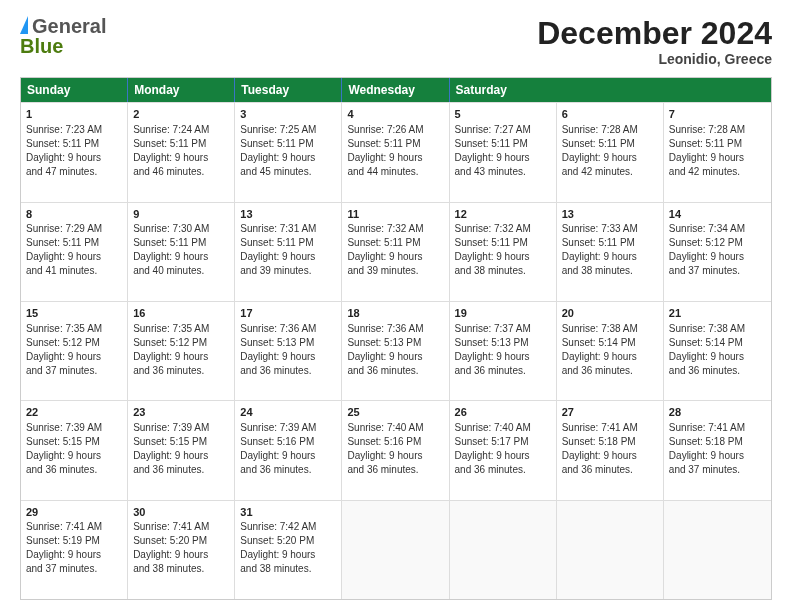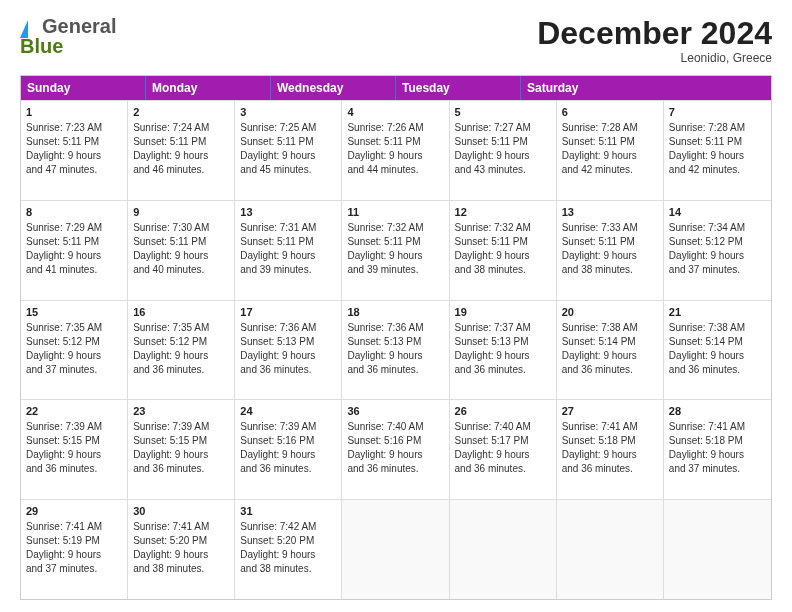--- a/index.html
+++ b/index.html
@@ -23,47 +23,48 @@
       align-items: flex-start;
       margin-bottom: 10px;
     }
     .logo {
       display: flex;
       flex-direction: column;
       align-items: flex-start;
     }
     .logo-line {
       display: flex;
-      align-items: flex-end;
-      gap: 12px;
+      align-items: flex-start;
+      gap: 2px;
     }
     .title-block {
       text-align: right;
     }
     .month-title {
       font-size: 32px;
       font-weight: bold;
       color: #222;
       line-height: 1.1;
     }
     .location {
-      font-size: 12px;
+      font-size: 14px;
       color: #444;
       text-align: right;
+      font-weight: bold;
     }
     .calendar {
       flex: 1;
       display: flex;
       flex-direction: column;
       border: 1px solid #ccc;
     }
     .cal-header-row {
       display: grid;
-      grid-template-columns: repeat(6, 1fr);
-      background: #a21caf;
+      grid-template-columns: repeat(7, 1fr);
+      background: #15803d;
     }
     .cal-header-cell {
       color: #fff;
       font-weight: bold;
       font-size: 12px;
       padding: 5px 6px;
       border-right: 1px solid #3a74c5;
       text-align: left;
     }
     .cal-header-cell:last-child { border-right: none; }
@@ -135,22 +136,22 @@
     <div class="title-block">
       <div class="month-title">December 2024</div>
       <div class="location">Leonidio, Greece</div>
     </div>
   </div>
 
   <div class="calendar">
     <div class="cal-header-row">
     <div class="cal-header-cell">Sunday</div>
         <div class="cal-header-cell">Monday</div>
+        <div class="cal-header-cell">Tuesday</div>
         <div class="cal-header-cell">Wednesday</div>
-        <div class="cal-header-cell">Tuesday</div>
         <div class="cal-header-cell">Saturday</div>
       </div>
     <div class="cal-body">
     <div class="cal-row">
           <div class="cal-cell">
             <span class="day-num">1</span>
             <div class="cell-text">Sunrise: 7:23 AM<br>Sunset: 5:11 PM<br>Daylight: 9 hours<br>and 47 minutes.</div>
           </div>
           <div class="cal-cell">
             <span class="day-num">2</span>
@@ -244,21 +245,21 @@
           </div>
           <div class="cal-cell">
             <span class="day-num">23</span>
             <div class="cell-text">Sunrise: 7:39 AM<br>Sunset: 5:15 PM<br>Daylight: 9 hours<br>and 36 minutes.</div>
           </div>
           <div class="cal-cell">
             <span class="day-num">24</span>
             <div class="cell-text">Sunrise: 7:39 AM<br>Sunset: 5:16 PM<br>Daylight: 9 hours<br>and 36 minutes.</div>
           </div>
           <div class="cal-cell">
-            <span class="day-num">36</span>
+            <span class="day-num">25</span>
             <div class="cell-text">Sunrise: 7:40 AM<br>Sunset: 5:16 PM<br>Daylight: 9 hours<br>and 36 minutes.</div>
           </div>
           <div class="cal-cell">
             <span class="day-num">26</span>
             <div class="cell-text">Sunrise: 7:40 AM<br>Sunset: 5:17 PM<br>Daylight: 9 hours<br>and 36 minutes.</div>
           </div>
           <div class="cal-cell">
             <span class="day-num">27</span>
             <div class="cell-text">Sunrise: 7:41 AM<br>Sunset: 5:18 PM<br>Daylight: 9 hours<br>and 36 minutes.</div>
           </div>

